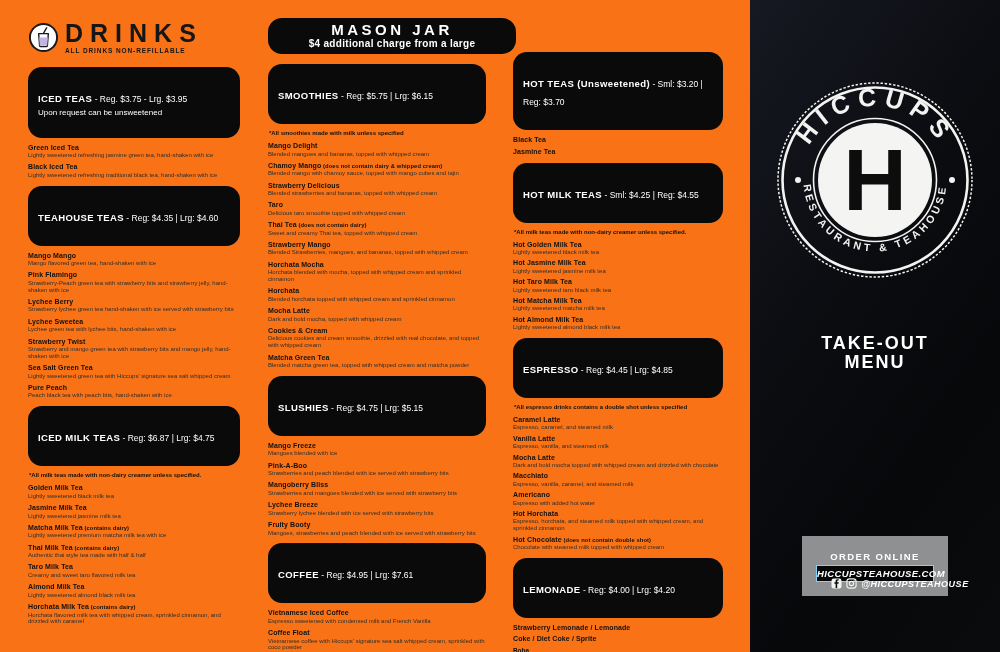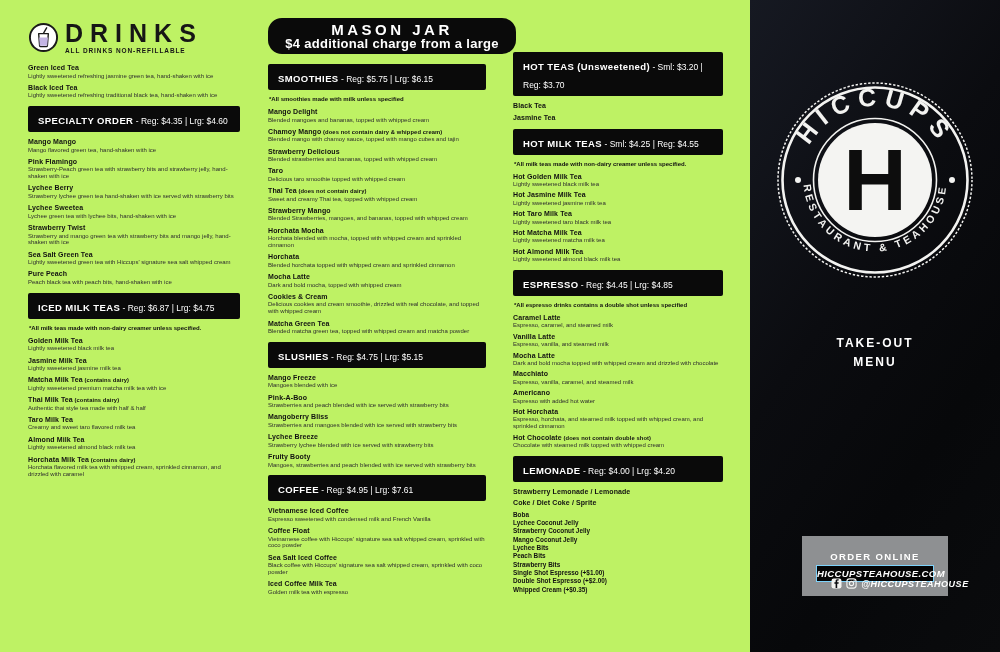--- a/index.html
+++ b/index.html
@@ -1,59 +1,59 @@
 <!DOCTYPE html>
 <html><head>
 <meta charset="utf-8">
 <style>
   html,body{margin:0;padding:0;}
   body{width:1000px;height:652px;font-family:"Liberation Sans",sans-serif;background:#ffffff;overflow:hidden;}
-  .page{position:relative;width:1000px;height:652px;background:#bef264;overflow:hidden;}
+  .page{position:relative;width:1000px;height:652px;background:#f97316;overflow:hidden;}
 
   .col{position:absolute;color:#111;}
   .col-left{left:28px;top:14px;width:212px;}
   .col-mid{left:268px;top:64px;width:218px;}
   .col-right{left:513px;top:52px;width:210px;}
 
   
   .drinks-head{display:flex;align-items:center;gap:6px;height:46px;margin-bottom:4px;}
   .drinks-icon{width:31px;height:31px;flex:0 0 auto;}
   .drinks-texts{display:flex;flex-direction:column;}
   .drinks-title{font-size:25px;font-weight:bold;letter-spacing:7px;color:#161616;line-height:25px;}
   .drinks-sub{font-size:6.5px;font-weight:bold;letter-spacing:0.9px;color:#161616;margin-top:1px;}
 
   
   .mason-pill{position:absolute;left:268px;top:18px;width:248px;background:#0a0a0a;color:#fff;
     border-radius:14px;text-align:center;padding:4px 0 5px;}
   .mason-title{font-size:15px;font-weight:bold;letter-spacing:3.5px;line-height:16px;}
-  .mason-sub{font-size:13px;font-weight:bold;letter-spacing:0.3px;line-height:11px;}
+  .mason-sub{font-size:10px;font-weight:bold;letter-spacing:0.3px;line-height:11px;}
 
   
-  .sec-pill{background:#0a0a0a;color:#fff;border-radius:2px;padding:4px 10px;margin:7px 0 6px;}
+  .sec-pill{background:#0a0a0a;color:#fff;border-radius:14px;padding:21px 10px;margin:7px 0 6px;}
   .col > .sec-pill:first-child{margin-top:0;}
   .sec-name{font-weight:bold;font-size:9.5px;letter-spacing:0.4px;}
   .sec-price{font-size:8.5px;font-weight:normal;}
   .sec-subtext{font-size:8px;font-weight:normal;margin-top:1.5px;}
   .sec-pill.italic .sec-name,.sec-pill.italic .sec-price{font-style:italic;}
 
   .sec-note{font-size:6px;font-weight:bold;color:#111;margin:0 0 5px 1px;line-height:7px;}
   .item{margin-bottom:4.5px;}
   .item-bare{margin-bottom:2.5px;}
   .item-name{font-size:7px;font-weight:bold;color:#111;line-height:8px;letter-spacing:0.1px;}
   .item-note{font-size:5.8px;}
   .item-desc{font-size:6px;font-weight:normal;color:#2e2e2e;line-height:6.8px;margin-top:0.5px;}
   .col-right .item{margin-bottom:3.5px;}
   .addon-line{font-size:6.4px;font-weight:bold;color:#111;line-height:8.3px;}
 
   
   .sidebar{position:absolute;left:750px;top:0;width:250px;height:652px;
     background:linear-gradient(125deg,#161922 0%,#0b0c10 42%,#07080a 70%,#0a0b0d 100%);}
   .logo{position:absolute;left:25px;top:80px;width:200px;height:200px;}
   .takeout{position:absolute;top:334px;left:0;width:250px;text-align:center;color:#fff;
-    font-weight:bold;font-size:12px;letter-spacing:2px;line-height:19px;}
+    font-weight:bold;font-size:18px;letter-spacing:2px;line-height:19px;}
   .takeout span{display:inline-block;width:120px;}
   .order-wrap{position:absolute;left:52px;top:536px;width:146px;background:#8e9092;padding:14px;box-sizing:border-box;}
   .order-label{color:#fff;text-align:center;font-weight:bold;font-size:9.5px;letter-spacing:1.4px;padding:1px 0 3px;}
   .site-bar{background:#050505;border:1px solid #7dd3fc;color:#fff;font-style:italic;font-weight:bold;
     text-align:center;font-size:9.5px;letter-spacing:0.4px;padding:2px 0;}
   .social{position:absolute;left:0;top:578px;width:300px;display:flex;justify-content:center;align-items:center;gap:4px;color:#fff;}
   .social svg{display:block;}
   .social-handle{font-style:italic;font-weight:bold;font-size:9px;letter-spacing:0.5px;}
 </style>
 </head>
@@ -68,30 +68,34 @@
         <line x1="19.5" y1="5.5" x2="15.2" y2="13" stroke="#1a1a1a" stroke-width="1.4"></line>
         <path d="M11 12 L21 12 L20 24.4 Q19.9 25.4 18.9 25.4 L13.1 25.4 Q12.1 25.4 12 24.4 Z" fill="#ffffff" stroke="#1a1a1a" stroke-width="1.4" stroke-linejoin="round"></path>
         <path d="M11.55 16 L20.55 16 L19.9 24 Q19.85 24.6 19.2 24.6 L12.8 24.6 Q12.15 24.6 12.1 24 Z" fill="#c3b4e4"></path>
       </svg>
       <div class="drinks-texts">
         <div class="drinks-title">DRINKS</div>
         <div class="drinks-sub">ALL DRINKS NON-REFILLABLE</div>
       </div>
     </div>
     <div>
+        <div class="sec-pill">
+          <div class="sec-line"><span class="sec-name">ICED TEAS</span><span class="sec-price"> - Reg. $3.75 - Lrg. $3.95</span></div>
+          <div class="sec-subtext">Upon request can be unsweetened</div>
+        </div>
         <div class="item">
           <div class="item-name"><span>Green Iced Tea</span></div>
           <div class="item-desc">Lightly sweetened refreshing jasmine green tea, hand-shaken with ice</div>
         </div>
         <div class="item">
           <div class="item-name"><span>Black Iced Tea</span></div>
           <div class="item-desc">Lightly sweetened refreshing traditional black tea, hand-shaken with ice</div>
         </div>
         <div class="sec-pill">
-          <div class="sec-line"><span class="sec-name">SPECIALTY ORDER</span><span class="sec-price"> - Reg: $4.35  |  Lrg: $4.60</span></div>
+          <div class="sec-line"><span class="sec-name">TEAHOUSE TEAS</span><span class="sec-price"> - Reg: $4.35  |  Lrg: $4.60</span></div>
         </div>
         <div class="item">
           <div class="item-name"><span>Mango Mango</span></div>
           <div class="item-desc">Mango flavored green tea, hand-shaken with ice</div>
         </div>
         <div class="item">
           <div class="item-name"><span>Pink Flamingo</span></div>
           <div class="item-desc">Strawberry-Peach green tea with strawberry bits and strawberry jelly, hand-shaken with ice</div>
         </div>
         <div class="item">

